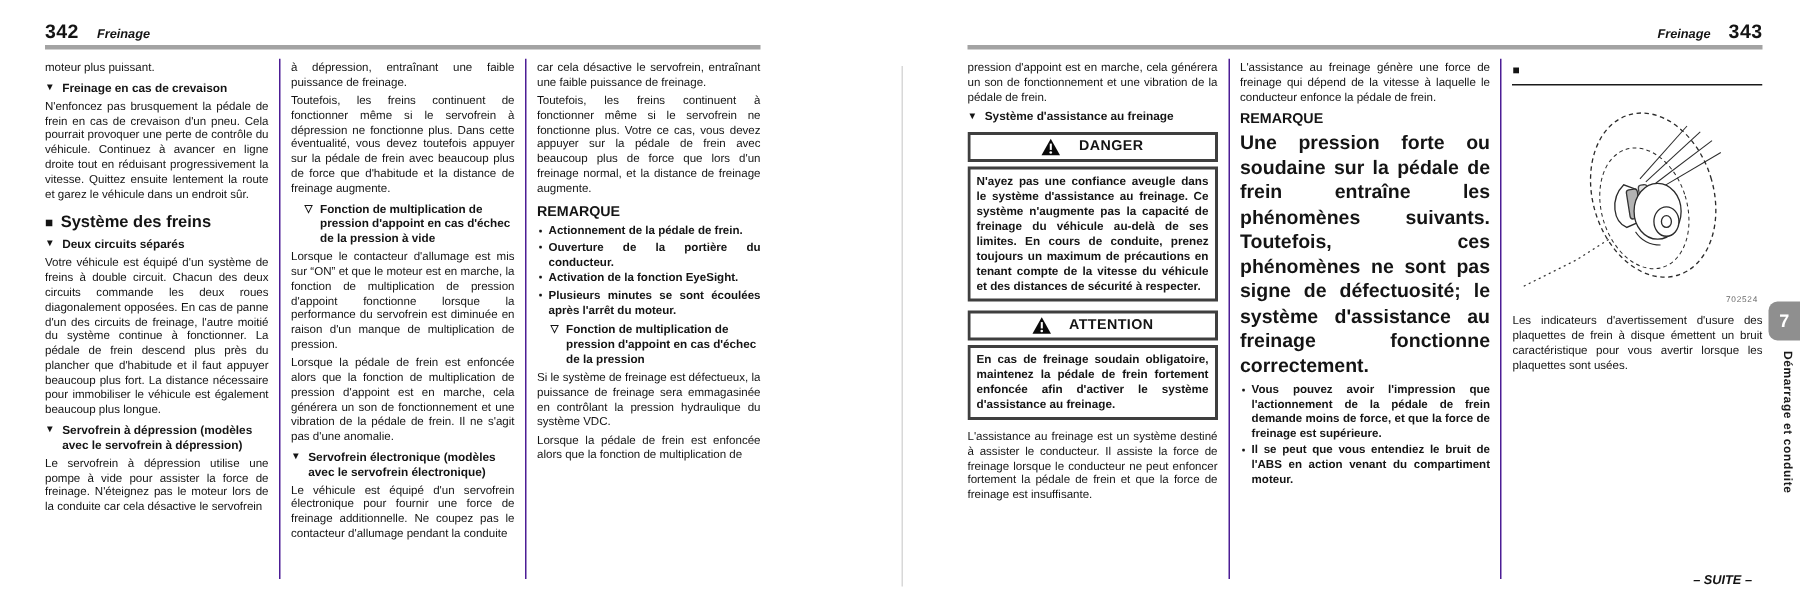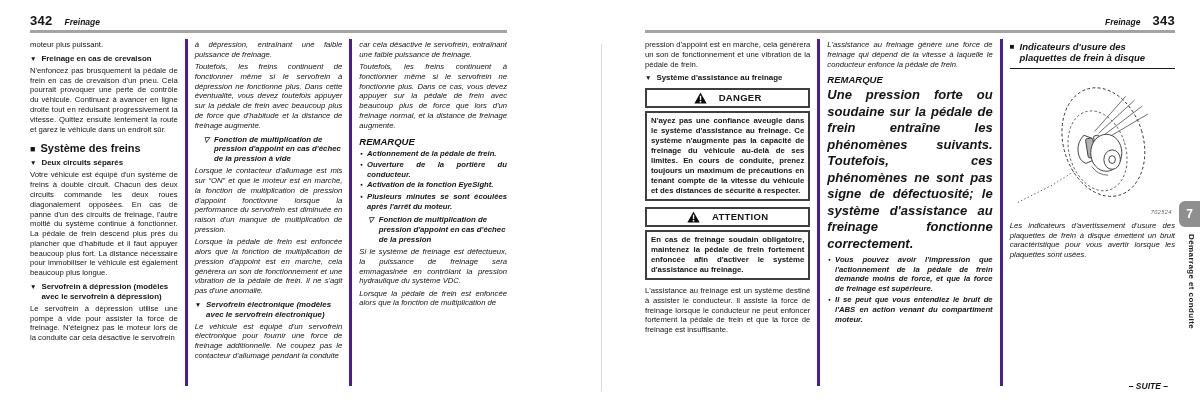--- a/index.html
+++ b/index.html
@@ -20,21 +20,21 @@
   .pg-header.rhs { justify-content:flex-end; }
   .pg-num   { font-size:13px; font-weight:bold; letter-spacing:0.3px; }
   .pg-title { font-size:8.5px; font-style:italic; font-weight:bold; padding-bottom:1px; }
   .page.left  .pg-title { margin-left:12px; }
   .page.right .pg-title { margin-right:12px; }
 
   .cols { display:flex; margin-top:6px; height:347px; overflow:hidden; }
   .col  { flex:1 1 0; padding:1px 7px 0 7px; }
   .col:first-child { padding-left:0; }
   .col:last-child  { padding-right:0; }
-  .col + .col { border-left:3px solid #4c1d95;font-style:italic; }
+  .col + .col { border-left:1px solid #4c1d95; }
 
   .para { font-size:7.7px; line-height:1.27; text-align:justify; margin-bottom:2.5px; }
   .para.bold { font-weight:bold; font-size:13px; }
 
   .h1 { display:flex; font-weight:bold; font-size:11px; margin:8px 0 4px; align-items:baseline; }
   .h1 .mk { font-size:9px; margin-right:5px; }
 
   .h1r { display:flex; font-weight:bold; font-size:9.5px; line-height:1.2; margin:1px 0 3px;
          border-bottom:1.5px solid #1a1a1a; padding-bottom:4px; }
   .h1r .mk { font-size:8px; margin-right:5px; line-height:1.4; }
@@ -116,21 +116,21 @@
           <p class="para">Lorsque le contacteur d'allumage est mis sur “ON” et que le moteur est en marche, la fonction de multiplication de pression d'appoint fonctionne lorsque la performance du servofrein est diminuée en raison d'un manque de multiplication de pression.</p>
           <p class="para">Lorsque la pédale de frein est enfoncée alors que la fonction de multiplication de pression d'appoint est en marche, cela générera un son de fonctionnement et une vibration de la pédale de frein. Il ne s'agit pas d'une anomalie.</p>
           <div class="h2">
             <span class="mk ">▼</span>
             <span>Servofrein électronique (modèles avec le servofrein électronique)</span>
           </div>
           <p class="para">Le véhicule est équipé d'un servofrein électronique pour fournir une force de freinage additionnelle. Ne coupez pas le contacteur d'allumage pendant la conduite</p>
         </div>
       <div class="col">
           <p class="para">car cela désactive le servofrein, entraînant une faible puissance de freinage.</p>
-          <p class="para">Toutefois, les freins continuent à fonctionner même si le servofrein ne fonctionne plus. Dans ce cas, vous devez appuyer sur la pédale de frein avec beaucoup plus de force que lors d'un freinage normal, et la distance de freinage augmente.</p>
+          <p class="para">Toutefois, les freins continuent à fonctionner même si le servofrein ne fonctionne plus. Votre ce cas, vous devez appuyer sur la pédale de frein avec beaucoup plus de force que lors d'un freinage normal, et la distance de freinage augmente.</p>
           <p class="note-title">REMARQUE</p>
           <ul class="blist">
             <li>
               <span class="mk ">●</span>
               <span class="li-text">Actionnement de la pédale de frein.</span>
             </li>
             <li>
               <span class="mk ">●</span>
               <span class="li-text">Ouverture de la portière du conducteur.</span>
             </li>
@@ -204,21 +204,20 @@
             </li>
             <li>
               <span class="mk ">●</span>
               <span class="li-text">Il se peut que vous entendiez le bruit de l'ABS en action venant du compartiment moteur.</span>
             </li>
           </ul>
         </div>
       <div class="col">
           <div class="h1r">
             <span class="mk ">■</span>
-            <span>Indicateurs d'usure des plaquettes de frein à disque</span>
           </div>
           <div class="figure">
   <svg viewBox="0 0 170 146" fill="none" stroke="#2b2b2b" stroke-width="0.9">
 
     <ellipse cx="96" cy="70" rx="41" ry="57" transform="rotate(-17 96 70)" stroke-dasharray="3,2.4"></ellipse>
     <ellipse cx="90" cy="79" rx="29" ry="42" transform="rotate(-17 90 79)" stroke-dasharray="2.6,2.2" stroke-width="0.7"></ellipse>
 
     <polyline points="8,132 44,114 66,100" stroke-dasharray="1.4,2.4" stroke-width="0.8"></polyline>
 
     <line x1="87" y1="59" x2="119" y2="23" stroke-width="0.7"></line>

